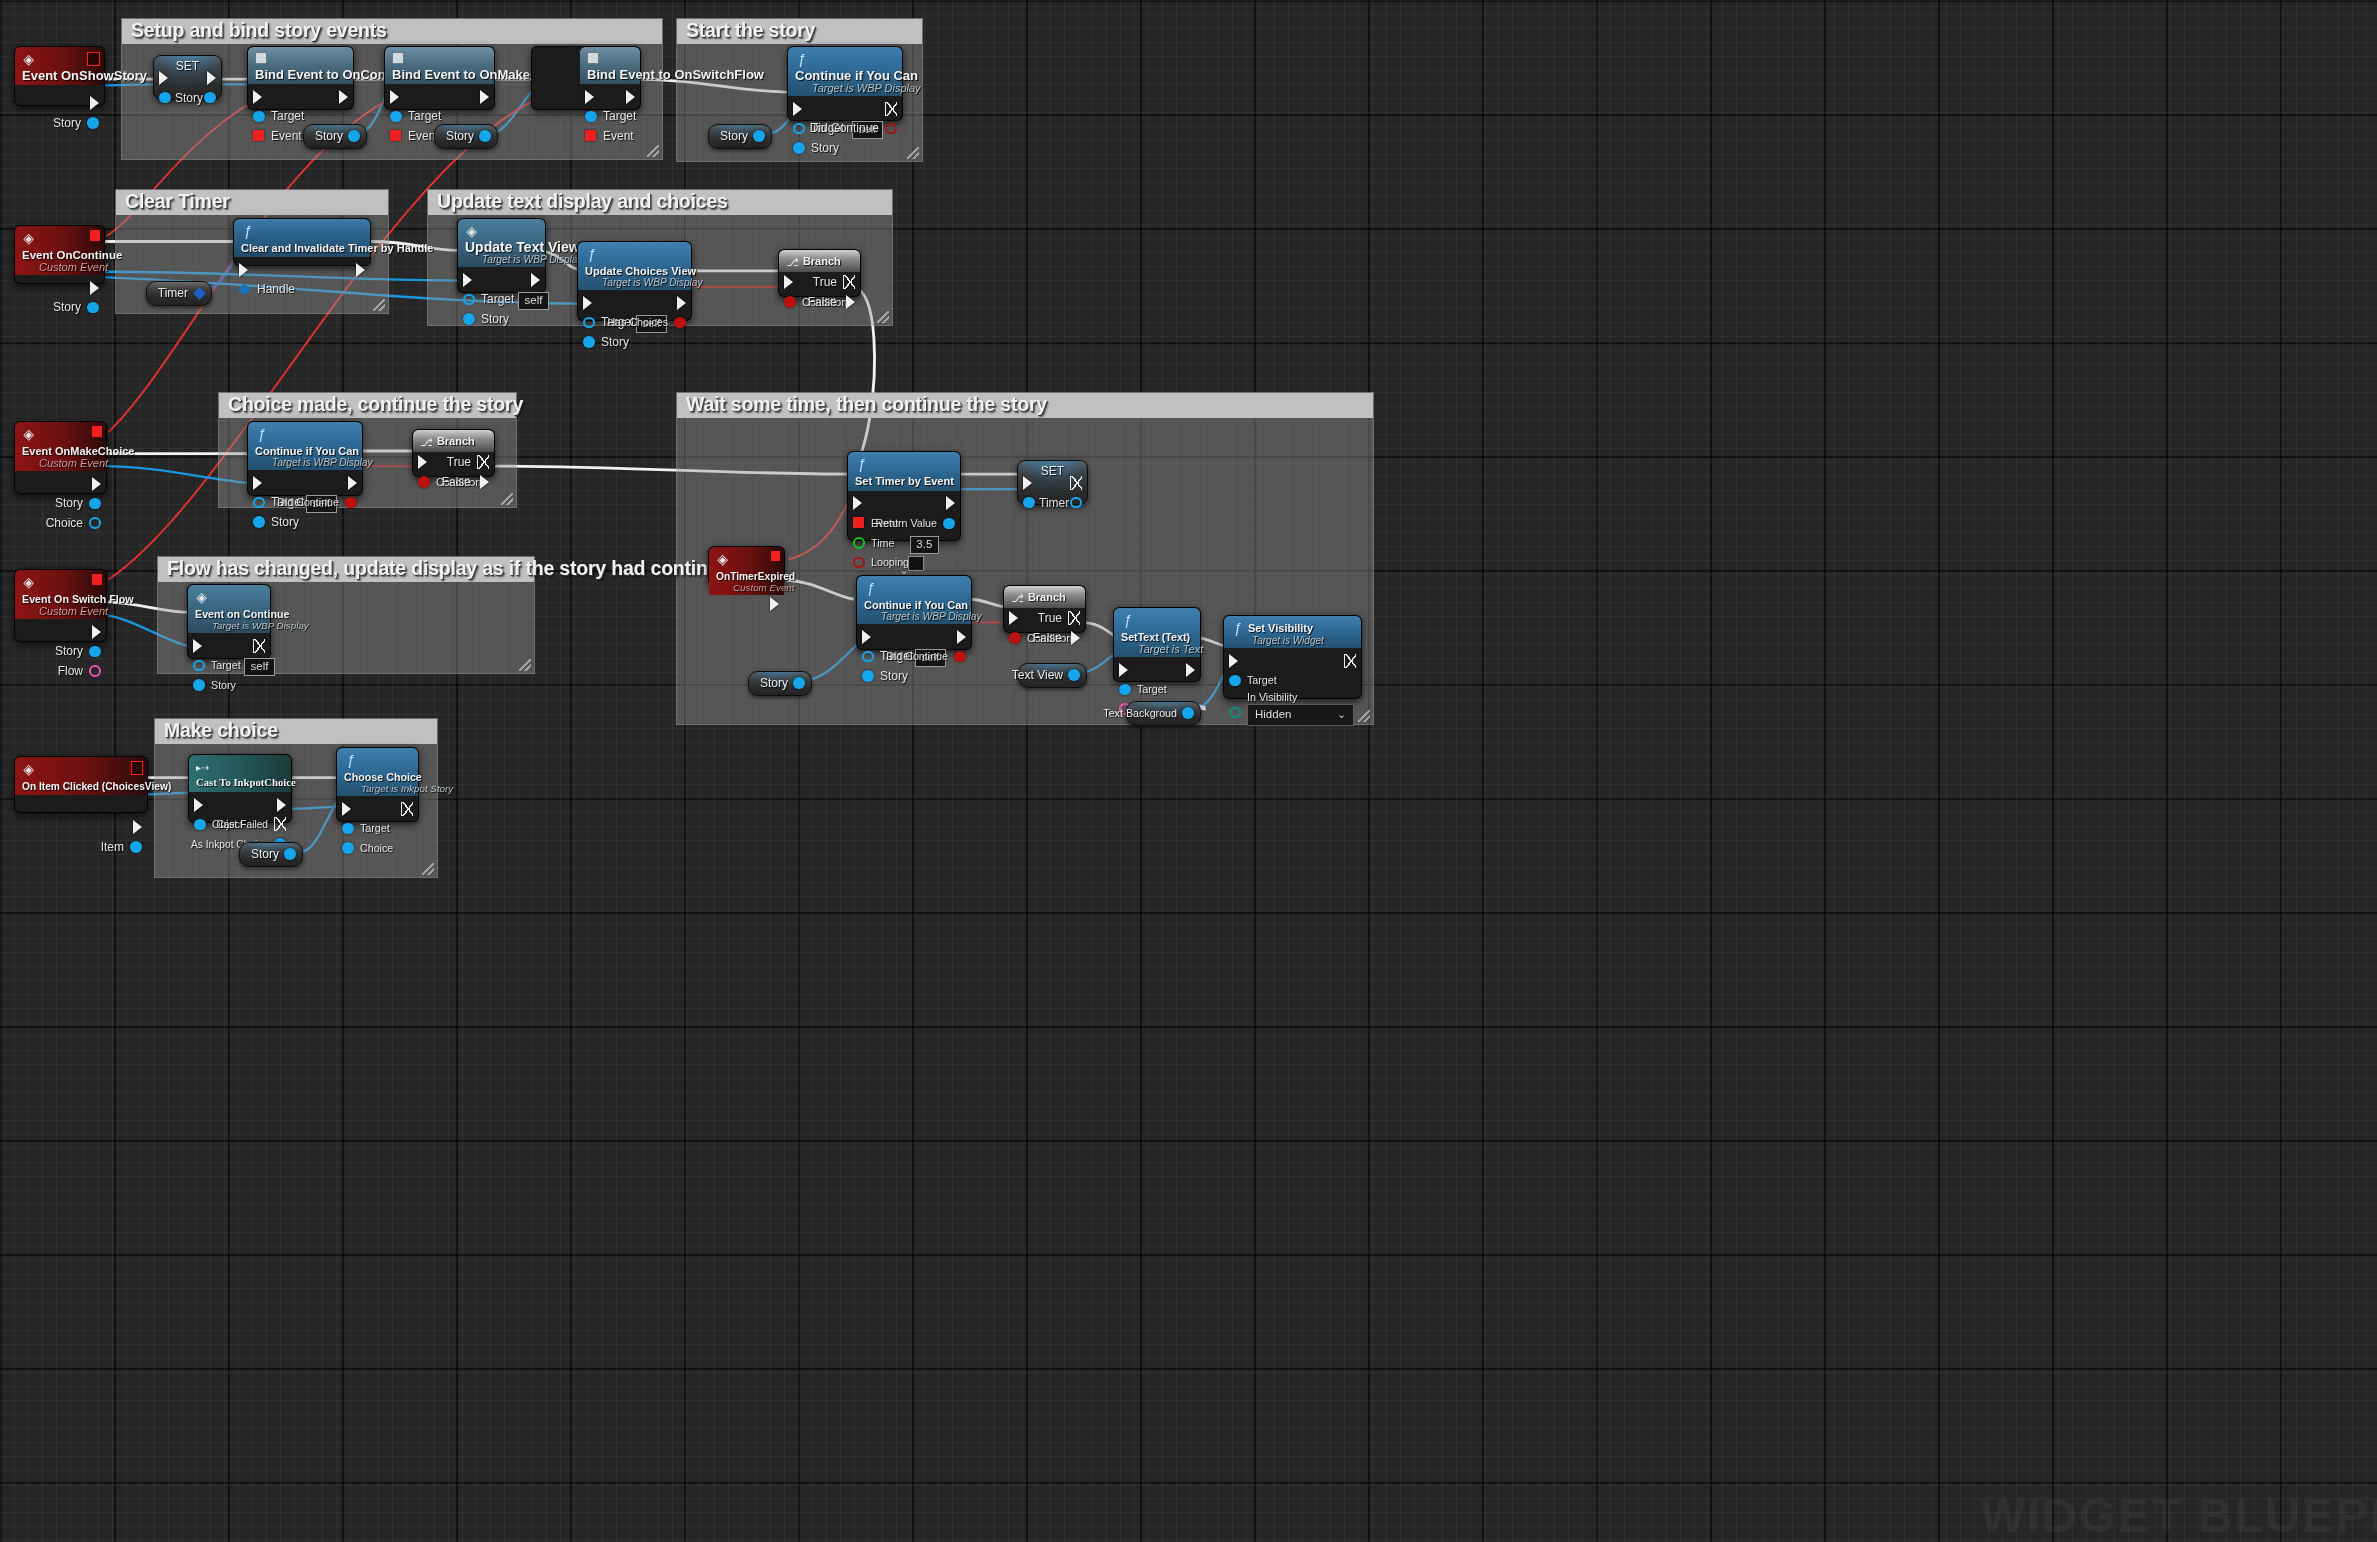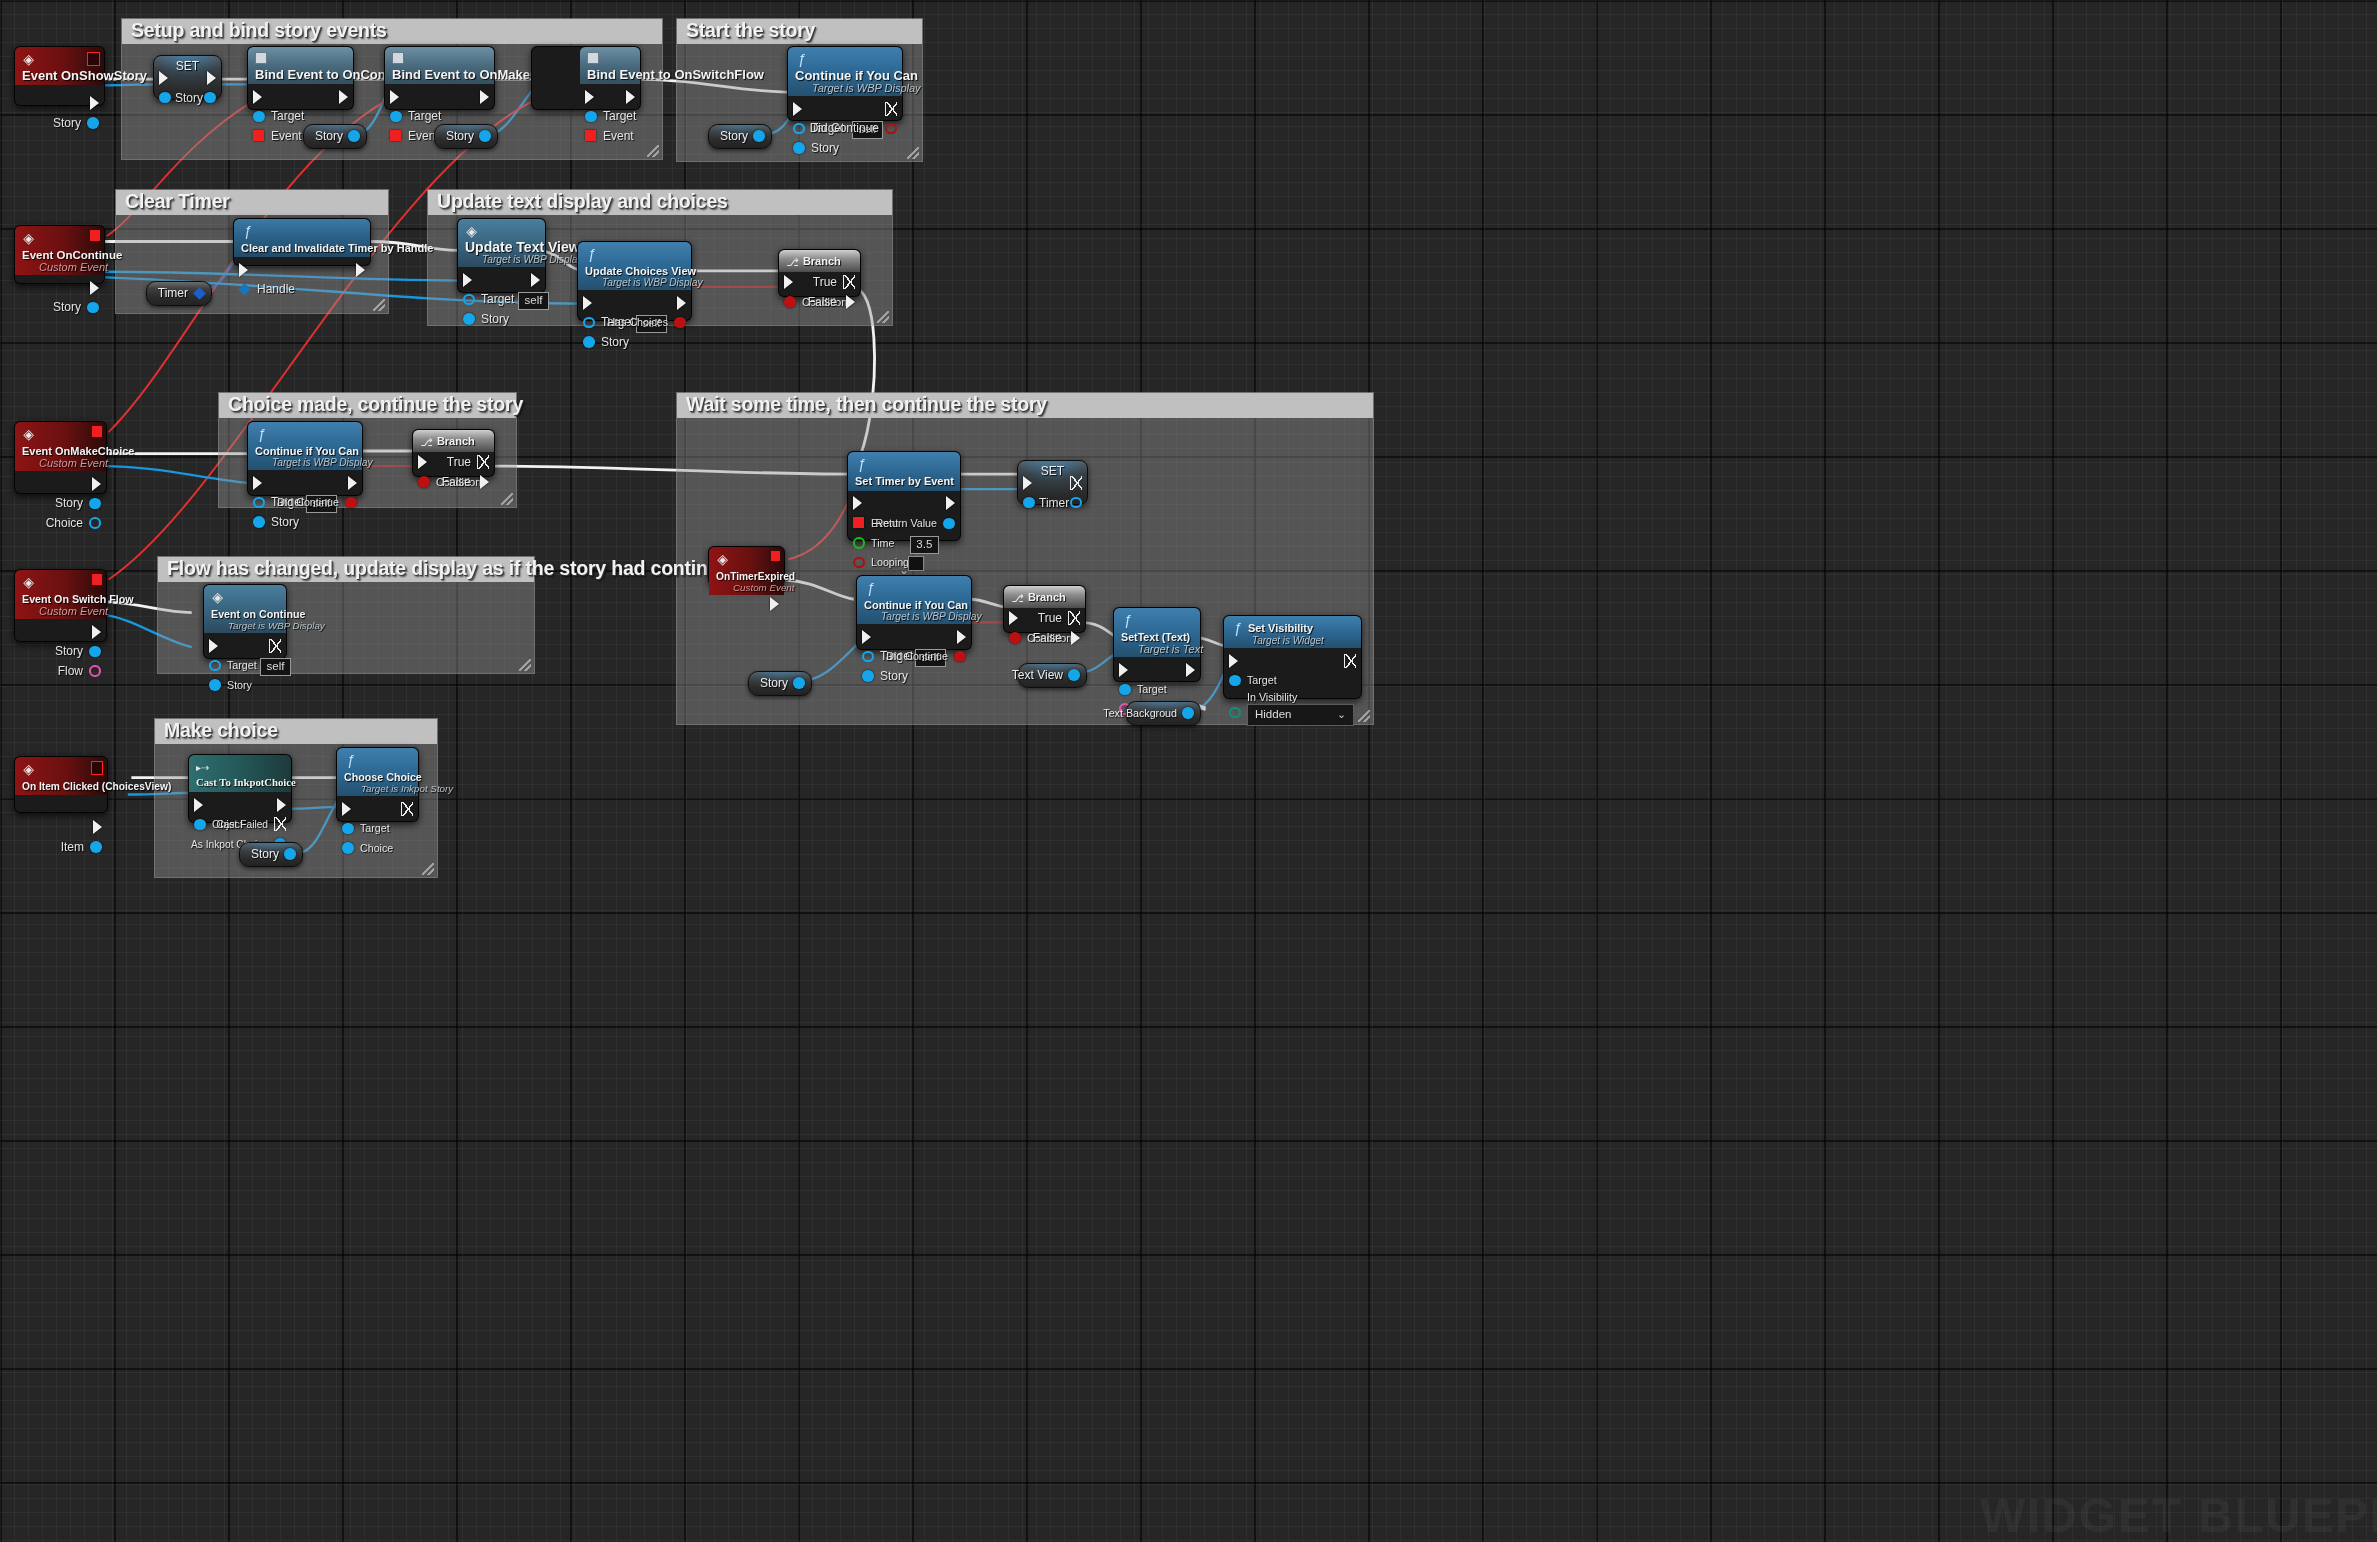--- a/index.html
+++ b/index.html
@@ -699,21 +699,21 @@
           <span class="lbl-r plabel">Story</span>
           <span class="pin-r"><span class="dot dot-obj"></span></span>
         </div>
       <div class="prow">
           <span class="lbl-r plabel">Flow</span>
           <span class="pin-r"><span class="ring ring-pink"></span></span>
         </div>
     </div>
   </div>
 
-  <div class="node" style="left:203px;top:584px;width:84px;height:75px;">
+  <div class="node" style="left:187px;top:584px;width:84px;height:75px;">
     <div class="nhead head-eventblue">
       <span class="nicon">◈</span><span class="ntitle" style="font-size:10.7px;">Event on Continue</span>
       <div class="nsub" style="margin-left:17px;font-size:9.8px;">Target is WBP Display</div>
     </div>
     <div class="nbody">
       <div class="prow">
           <span class="pin-l"><span class="exec"></span></span>
           <span class="pin-r"><span class="exec-hollow"></span></span>
         </div>
       <div class="prow">
@@ -721,21 +721,21 @@
           <span class="lbl-l plabel" style="font-size:10.7px;">Target</span>
           <span class="valbox" style="position:absolute;left:51px;top:1.8px;">self</span>
         </div>
       <div class="prow">
           <span class="pin-l"><span class="dot dot-obj"></span></span>
           <span class="lbl-l plabel" style="font-size:10.7px;">Story</span>
         </div>
     </div>
   </div>
 
-  <div class="node" style="left:14px;top:756px;width:94px;height:57px;">
+  <div class="node" style="left:14px;top:756px;width:134px;height:57px;">
     <div class="nhead head-event">
       <span class="nicon">◈</span><span class="ntitle" style="font-size:10.2px;">On Item Clicked (ChoicesView)</span>
       <span style="position:absolute;right:4.4px;top:4.4px;width:9.8px;height:11.5px;border:1.8px solid #ff2020;background:#2a0505;"></span>
     </div>
     <div class="nbody" style="padding-top:23px;">
       <div class="prow">
           <span class="pin-r"><span class="exec"></span></span>
         </div>
       <div class="prow">
           <span class="lbl-r plabel">Item</span>

